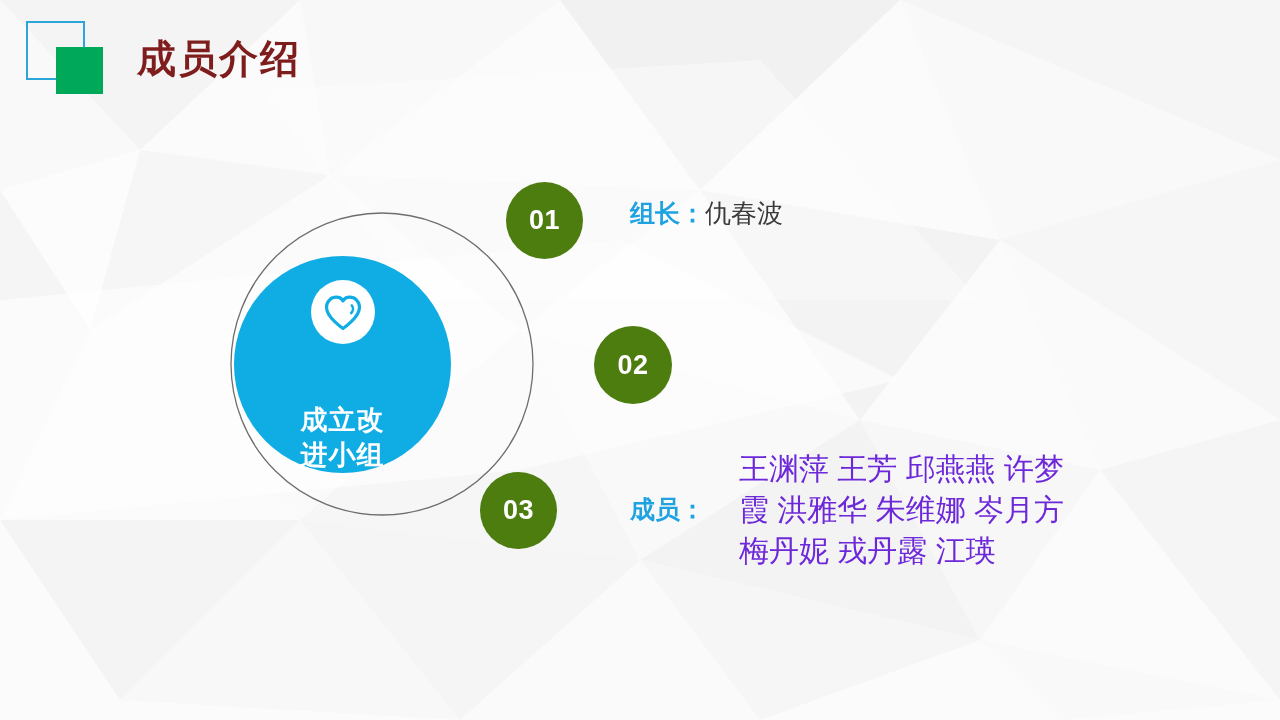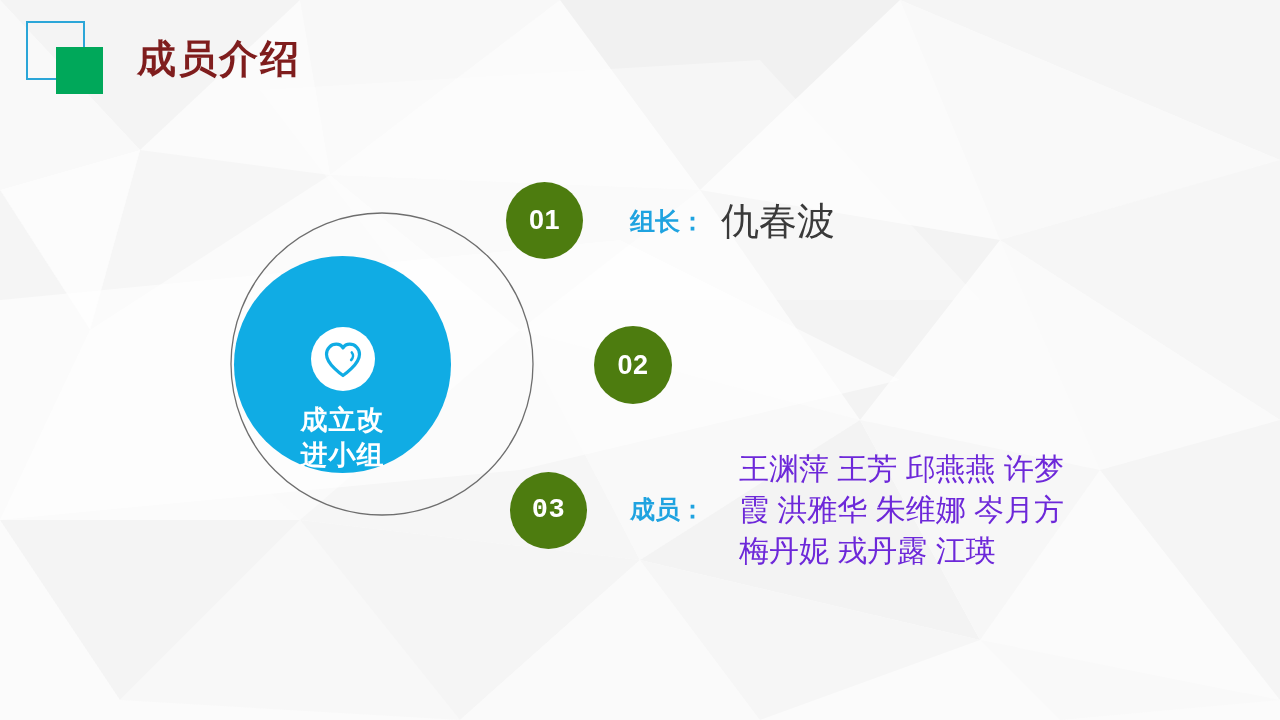--- a/index.html
+++ b/index.html
@@ -65,33 +65,33 @@
     font-weight:bold;
     display:flex;
     align-items:center;
     justify-content:center;
     font-family:"Liberation Sans","DejaVu Sans",sans-serif;
   }
   .ring-label .num { font-size:27px; letter-spacing:0.5px; line-height:1; }
 
   #n01 { left:506px; top:182px; width:77px; height:77px; }
   #n02 { left:594px; top:326px; width:78px; height:78px; }
-  #n03 { left:510px; top:472px; width:77px; height:77px;font-family:Liberation Mono, monospace; }
+  #n03 { left:480px; top:472px; width:77px; height:77px; }
 
   
   .hub {
     position:absolute;
     left:234px; top:256px;
     width:217px; height:217px;
     border-radius:50%;
     background:#10ace4;
     display:flex;
     flex-direction:column;
     align-items:center;
-    justify-content:flex-end;
+    justify-content:space-between;
     padding-top:24px;
   }
   .hub-badge {
     width:64px; height:64px;
     border-radius:50%;
     background:#ffffff;
     display:flex; align-items:center; justify-content:center;
   }
   .hub-text {
     margin-top:12px;
@@ -110,21 +110,21 @@
     font-weight:bold;
     white-space:nowrap;
   }
   .entry .person {
     color:#3a3a3a;
     white-space:pre;
   }
 
   #e1 { left:630px; top:196px; font-size:27px;text-align:right; }
   #e1 .role { font-size:25px; }
-  #e1 .person { font-size:38px; margin-left:16px; }
+  #e1 .person { font-size:26px; }
 
   #e2 { left:665px; top:343px; font-size:27px; }
   #e2 .role { font-size:25px; }
   #e2 .person { font-size:30px; margin-left:18px; }
 
   #e3 { left:630px; top:448px; align-items:center; }
   #e3 .role { font-size:25px;font-family:Liberation Serif, serif; }
   #e3 .names {
     margin-left:34px;
     color:#6d28d9;

